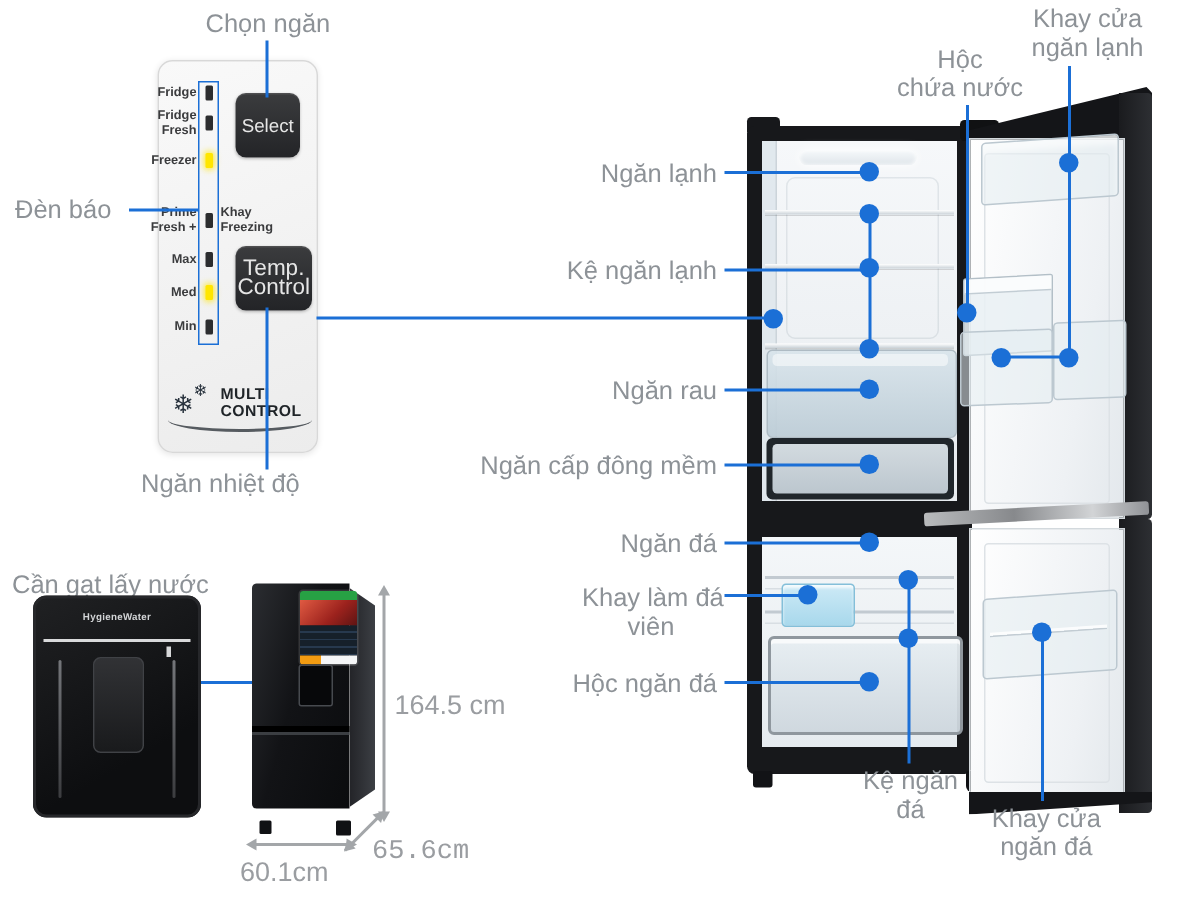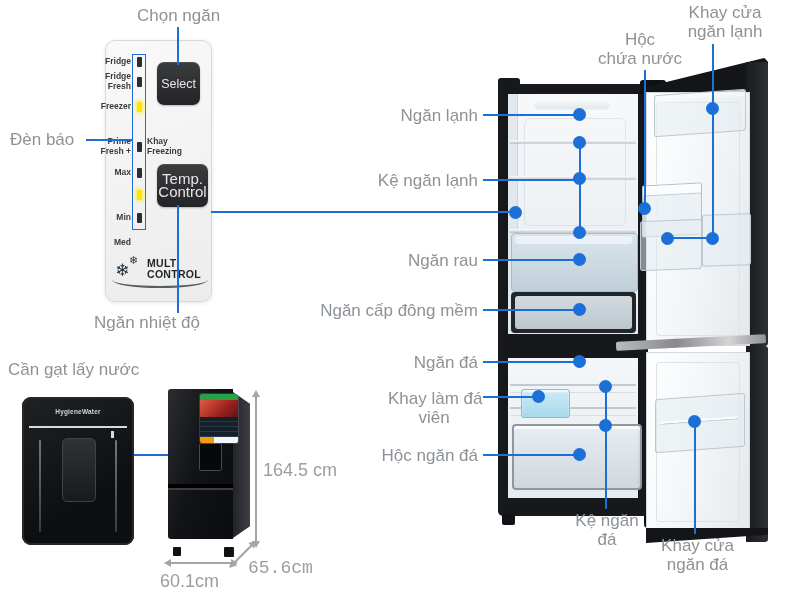--- a/index.html
+++ b/index.html
@@ -63,21 +63,21 @@
     <div class="prl" style="left:92px;top:102px;width:39px;text-align:right;">Freezer</div>
     <div class="ind lit" style="top:102px;"></div>
 
     <div class="prl" style="left:92px;top:137px;width:39px;text-align:right;white-space:normal;">Prime Fresh +</div>
     <div class="ind" style="top:142px;"></div>
     <div class="prl" style="left:147px;top:137px;width:42px;white-space:normal;">Khay Freezing</div>
 
     <div class="prl" style="left:95px;top:168px;width:36px;text-align:right;">Max</div>
     <div class="ind" style="top:168px;"></div>
 
-    <div class="prl" style="left:95px;top:190px;width:36px;text-align:right;margin-top:48px;">Med</div>
+    <div class="prl" style="left:95px;top:190px;width:36px;text-align:right;">Med</div>
     <div class="ind lit" style="top:190px;"></div>
 
     <div class="prl" style="left:95px;top:213px;width:36px;text-align:right;">Min</div>
     <div class="ind" style="top:213px;"></div>
 
     <div class="btn" style="top:62px;font-size:12.5px;">Select</div>
     <div class="btn" style="top:164px;font-size:15px;line-height:12.5px;padding:0 4px;">Temp. Control</div>
 
     <div class="flake" style="left:115px;top:262px;font-size:17px;">❄</div>
     <div class="flake" style="left:129px;top:255px;font-size:11px;">❄</div>
@@ -95,21 +95,21 @@
     <div class="lbl" style="left:94px;top:313px;">Ngăn nhiệt độ</div>
     <div class="cl" style="left:177px;top:205px;width:2px;height:108px;"></div>
 
     
     <div class="cl" style="left:211px;top:211px;width:300px;height:2px;"></div>
     <div class="cd" style="left:509px;top:206px;"></div>
   </div>
 
   
   <div class="g">
-    <div class="lbl" style="left:8px;top:360px;">Cần gạt lấy nước</div>
+    <div class="lbl" style="left:8px;top:380px;">Cần gạt lấy nước</div>
     <div class="disp-body"></div>
     <div class="abs" style="left:22px;top:408px;width:112px;text-align:center;color:#d2d4d6;font-size:6.5px;font-weight:700;letter-spacing:.2px;">HygieneWater</div>
     <div class="abs" style="left:29px;top:426px;width:98px;height:2px;background:#e9eaeb;opacity:.92;"></div>
     <div class="abs" style="left:39px;top:440px;width:2px;height:92px;background:linear-gradient(#74767a,#3b3c3f);border-radius:1px;"></div>
     <div class="abs" style="left:115px;top:440px;width:2px;height:92px;background:linear-gradient(#74767a,#3b3c3f);border-radius:1px;"></div>
     <div class="abs" style="left:111px;top:431px;width:3px;height:7px;background:#d7d8d9;"></div>
     <div class="abs" style="left:62px;top:438px;width:32px;height:62px;background:linear-gradient(#313235,#191a1c);border:1px solid #404246;border-radius:5px;"></div>
     <div class="cl" style="left:134px;top:454px;width:34px;height:2px;"></div>
   </div>
 

